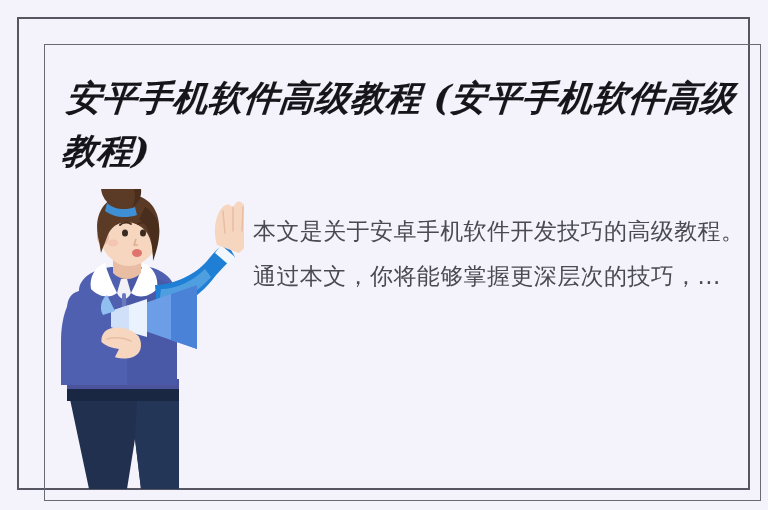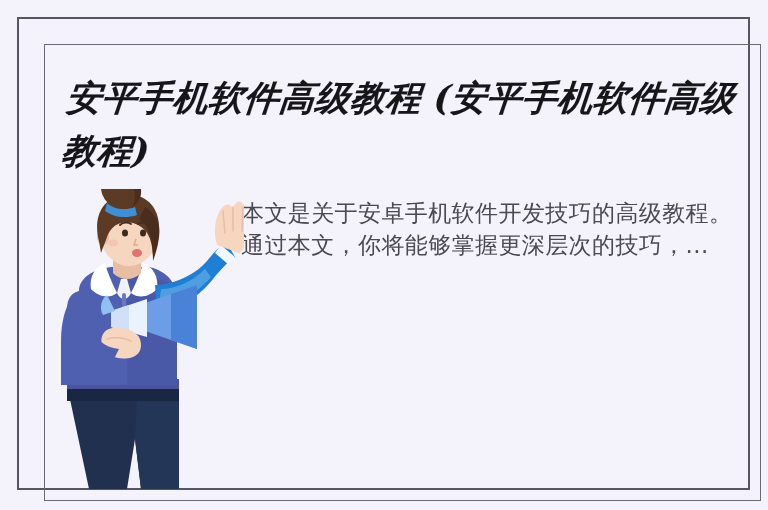--- a/index.html
+++ b/index.html
@@ -55,24 +55,24 @@
     text-shadow: 0.5px 0.4px 0 rgba(40,40,46,0.35);
     transform: skewX(-5deg);
   }
 
   
   #article-body {
     position: absolute;
     left: 222px;
     top: 178px;
     width: 505px;
-    margin: 0;
+    margin: 12px;
     font-family: "DejaVu Sans", "Liberation Sans", sans-serif;
     font-size: 23px;
-    line-height: 32px;
+    line-height: 45px;
     color: #4a4a52;
     letter-spacing: 0.4px;
   }
 
   
   #illustration {
     position: absolute;
     left: 30px;
     top: 170px;
     width: 195px;

